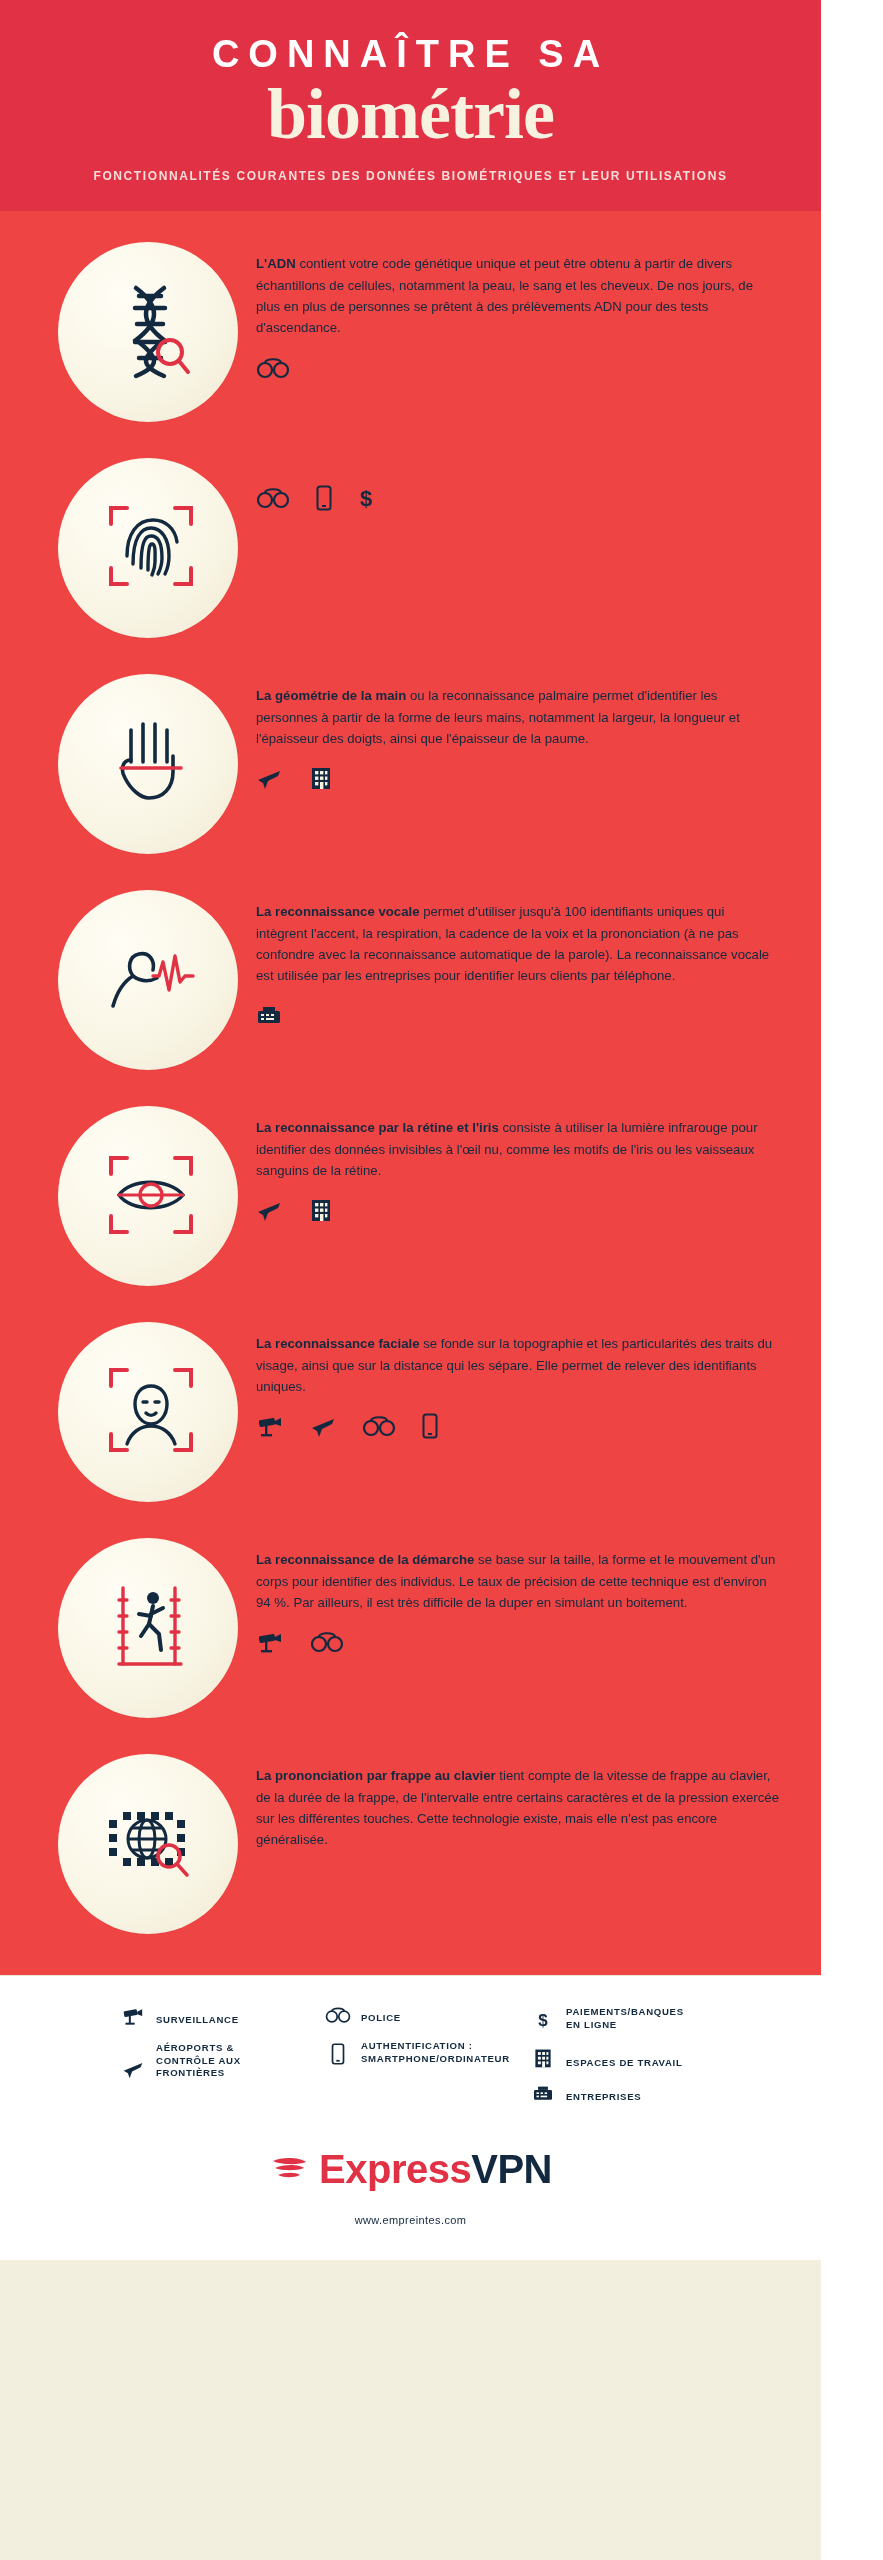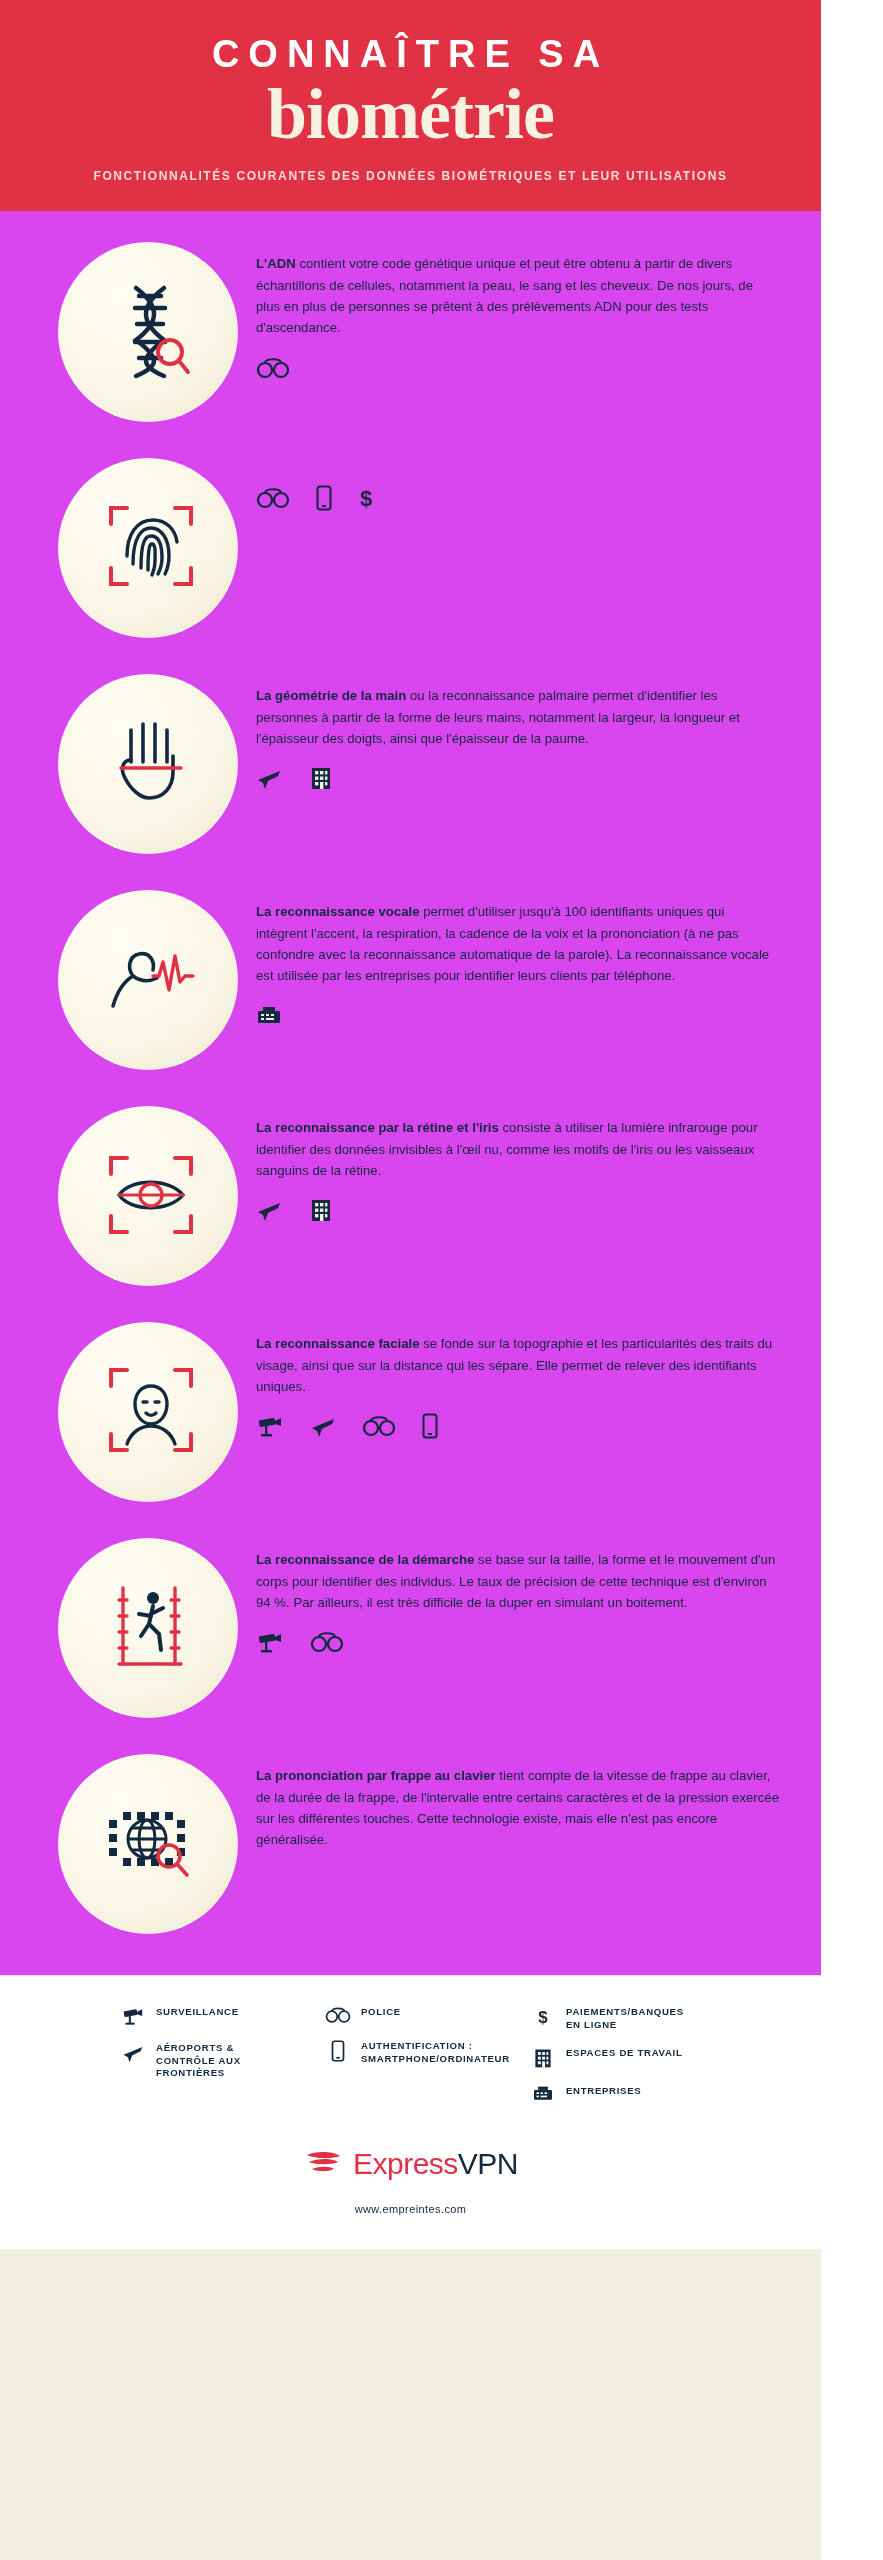--- a/index.html
+++ b/index.html
@@ -40,21 +40,21 @@
   .header .sub {
     color: #f7ddd9;
     font-size: 12px;
     letter-spacing: 1.6px;
     margin-top: 18px;
     font-weight: bold;
   }
 
   
   .content {
-    background: #d946ef;
+    background: #ef4444;
     padding: 26px 0 10px 0;
   }
   .row {
     display: flex;
     align-items: flex-start;
     padding: 0 38px 0 46px;
     margin-bottom: 26px;
     min-height: 190px;
   }
   .iconwrap {
@@ -102,21 +102,21 @@
     padding: 30px 46px 18px 46px;
     border-top: 1px solid #eae6d6;
   }
   .legend-grid {
     display: flex;
     justify-content: center;
     gap: 34px;
     flex-wrap: wrap;
   }
   .legend-col { display: flex; flex-direction: column; gap: 16px; }
-  .legend-item { display: flex; align-items: flex-start; gap: 10px; }
+  .legend-item { display: flex; align-items: flex-end; gap: 10px; }
   .legend-item .lbl {
     color: #12293f;
     font-size: 9.6px;
     font-weight: bold;
     letter-spacing: 0.7px;
     line-height: 1.3;
     max-width: 135px;
   }
   .legend-ico { width: 26px; display: flex; justify-content: center; }
 
@@ -126,22 +126,22 @@
     text-align: center;
     padding: 26px 0 34px 0;
   }
   .brand {
     display: flex;
     align-items: center;
     justify-content: center;
     gap: 10px;
   }
   .brand-name {
-    font-size: 30px;
-    font-weight: normal;
+    font-size: 40px;
+    font-weight: bold;
     color: #12293f;
     letter-spacing: -0.5px;
   }
   .brand-name .exp { color: #e03244; }
   .url {
     margin-top: 22px;
     font-size: 11px;
     color: #12293f;
     letter-spacing: 0.4px;
   }

